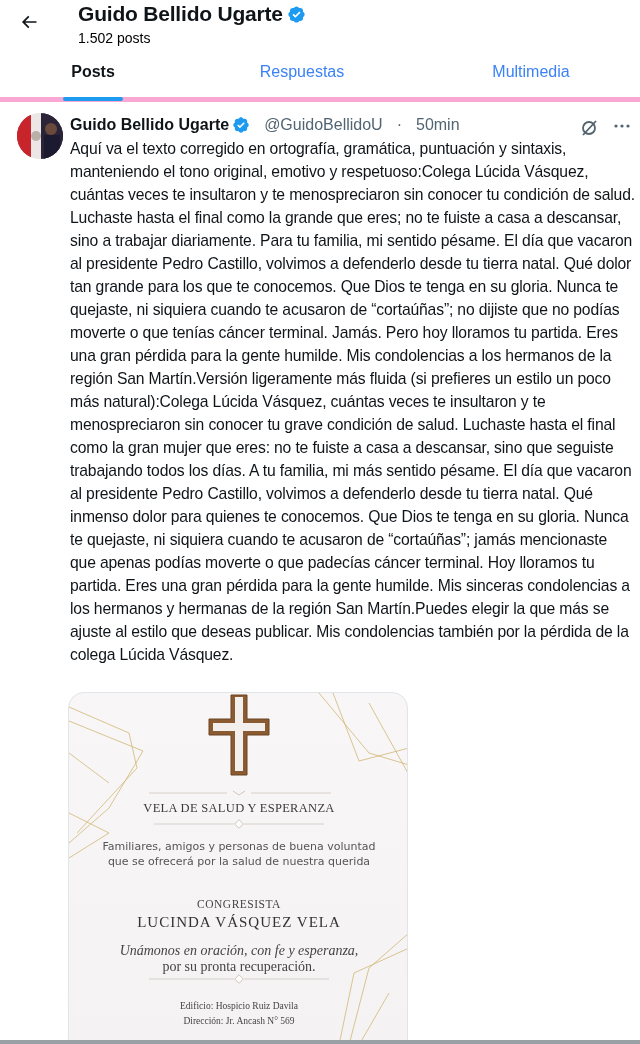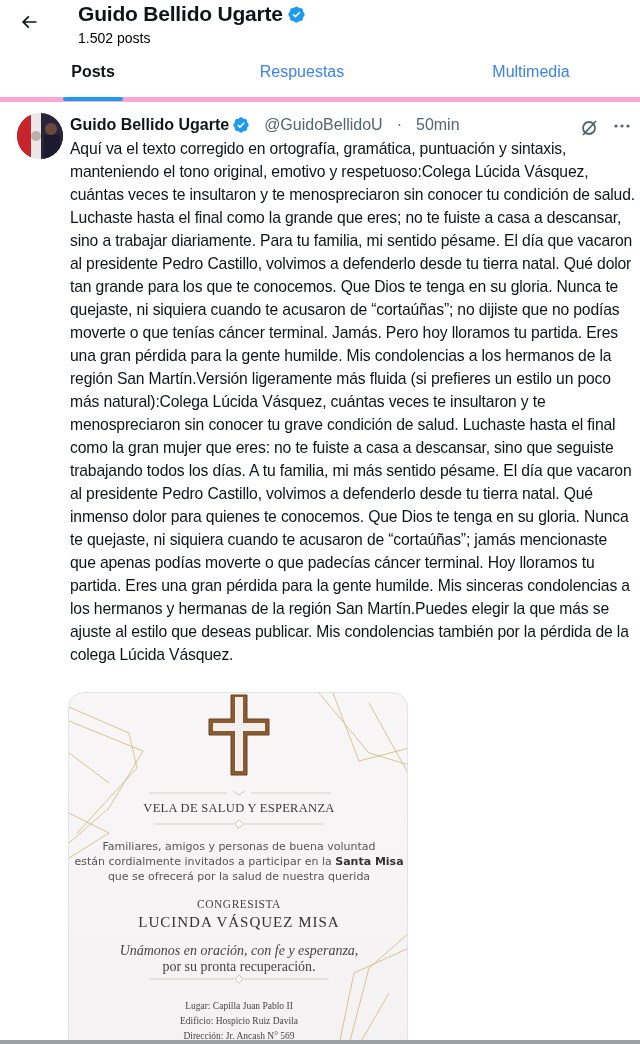--- a/index.html
+++ b/index.html
@@ -174,30 +174,28 @@
       <rect x="167" y="128" width="6" height="6" transform="rotate(45 170 131)" fill="#fff" stroke="#c9b9a8" stroke-width="0.8"></rect>
       <rect x="167" y="283" width="6" height="6" transform="rotate(45 170 286)" fill="#fff" stroke="#c9b9a8" stroke-width="0.8"></rect>
       <g>
         <path d="M162,2 h16 v24 h22 v16 h-22 v40 h-16 v-40 h-22 v-16 h22 z" fill="#8a5a30" stroke="#6d4422" stroke-width="1"></path>
         <path d="M166,4 h8 v26 h22 v8 h-22 v40 h-8 v-40 h-22 v-8 h22 z" fill="#f3efec"></path>
       </g>
     </svg>
     <div class="card-text card-title">VELA DE SALUD Y ESPERANZA</div>
     <div class="card-text card-body">
       <div>Familiares, amigos y personas de buena voluntad</div>
-      <div><span>están cordialmente invitados a participar en la </span><b>Santa Misa</b></div>
       <div>que se ofrecerá por la salud de nuestra querida</div>
     </div>
     <div class="card-text card-role">CONGRESISTA</div>
-    <div class="card-text card-name">LUCINDA VÁSQUEZ MISA</div>
+    <div class="card-text card-name">LUCINDA VÁSQUEZ VELA</div>
     <div class="card-text card-prayer">
       <div class="it">Unámonos en oración, con fe y esperanza,</div>
       <div>por su pronta recuperación.</div>
     </div>
     <div class="card-text card-loc">
-      <div>Lugar: Capilla Juan Pablo II</div>
       <div>Edificio: Hospicio Ruiz Davila</div>
       <div>Dirección: Jr. Ancash N° 569</div>
     </div>
   </div>
 </div>
 
 <div class="bottom-bar"></div>
 
 </body></html>

